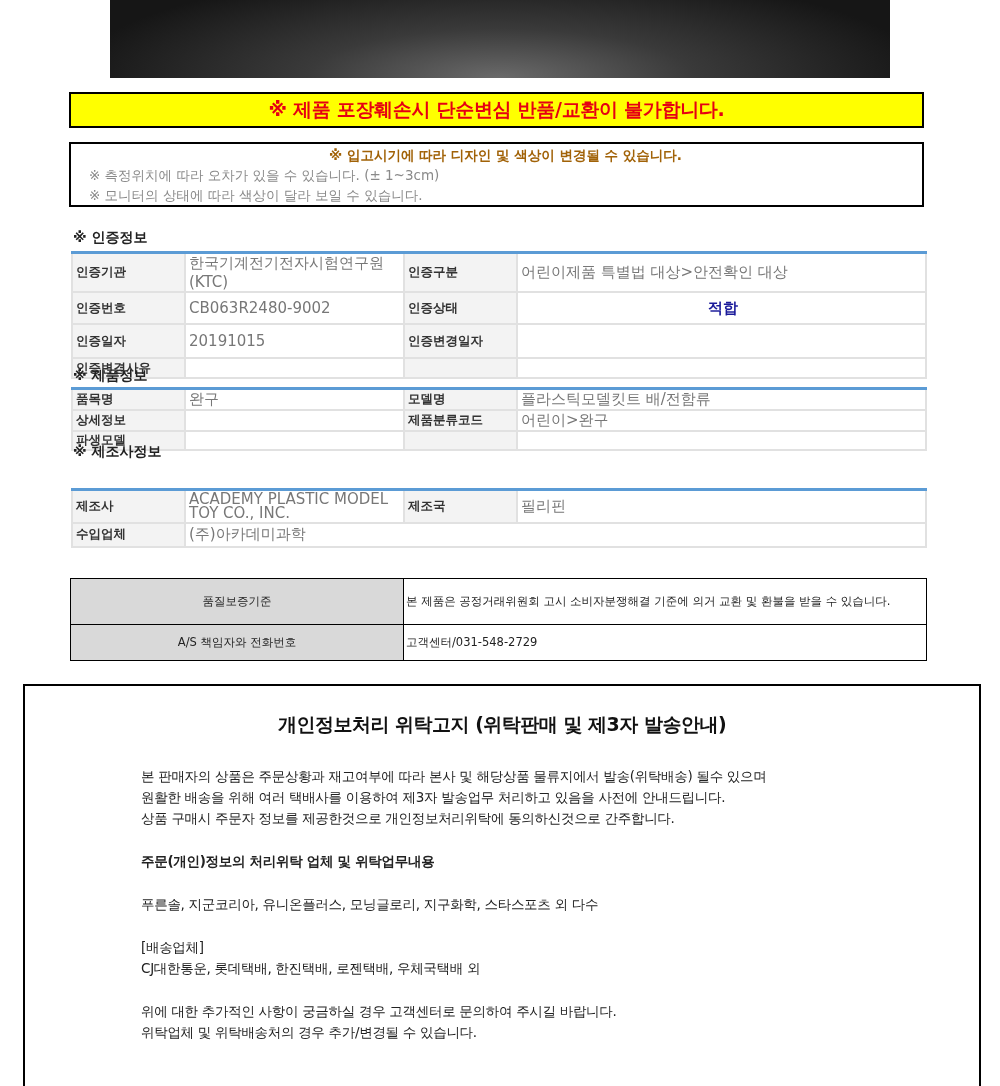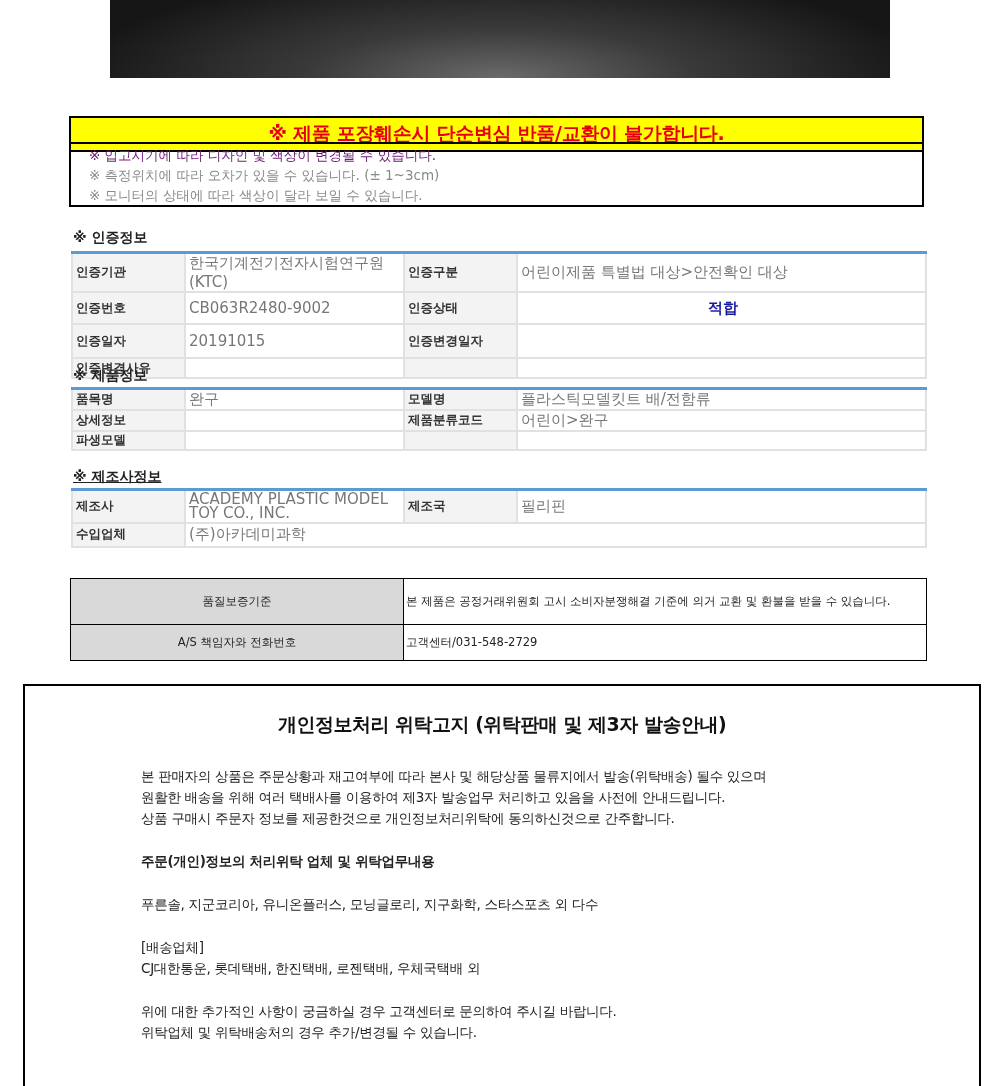--- a/index.html
+++ b/index.html
@@ -4,27 +4,27 @@
 <style>
   html, body { margin: 0; padding: 0; background: #ffffff; }
   body { width: 1000px; height: 1086px; position: relative; overflow: hidden;
          font-family: "DejaVu Sans", "Liberation Sans", sans-serif; color: #333; }
 
   .hero { position: absolute; left: 110px; top: 0; width: 780px; height: 78px;
           background: radial-gradient(ellipse 55% 140% at 50% 100%, #6a6a6a 0%, #3a3a3a 45%, #161616 100%); }
 
   .warn-banner { position: absolute; left: 69px; top: 92px; width: 855px; height: 36px;
                  background: #ffff00; border: 2px solid #000; box-sizing: border-box;
-                 display: flex; align-items: center; justify-content: center; margin-top: 24px; }
+                 display: flex; align-items: center; justify-content: center; }
   .warn-banner span { color: #e60012; font-weight: bold; font-size: 19px; letter-spacing: -0.3px; }
 
   .notice-box { position: absolute; left: 69px; top: 142px; width: 855px; height: 65px;
                 border: 2px solid #000; box-sizing: border-box; padding: 1px 0 0 18px; }
   .notice-line { font-size: 13.5px; line-height: 20px; color: #8a8a8a; white-space: nowrap; }
-  .notice-line.red { color: #701a75; font-weight: normal; }
+  .notice-line.red { color: #a16207; font-weight: bold; text-align: center; }
 
   .sec-title { position: absolute; left: 73px; font-size: 14px; font-weight: bold; color: #222; }
 
   table.info { position: absolute; left: 71px; width: 856px; border-collapse: collapse;
                border-top: 3px solid #5b9bd5; table-layout: fixed; }
   table.info td { border: 2px solid #e1e1e1; font-size: 15px; padding: 0 0 0 3px;
                   vertical-align: middle; color: #777; }
   table.info td.lbl { background: #f3f3f3; color: #333; font-weight: bold; font-size: 12.5px;
                       }
   table.info td.val.center { text-align: center; color: #1a1a9a; font-weight: bold; }
@@ -119,21 +119,21 @@
   </tr>
   <tr style="height:19px">
     <td class="lbl">파생모델</td>
     <td class="val"></td>
     <td class="lbl"></td>
     <td class="val"></td>
   </tr>
 </tbody>
   </table>
 
-<div class="sec-title" style="top:468px;text-decoration:underline;">※ 제조사정보</div>
+<div class="sec-title" style="top:443px;">※ 제조사정보</div>
 <table class="info" style="top:488px;">
   <colgroup>
       <col style="width:113px">
       <col style="width:219px">
       <col style="width:113px">
       <col>
     </colgroup>
   <tbody>
       <tr style="height:33px">
     <td class="lbl">제조사</td>

